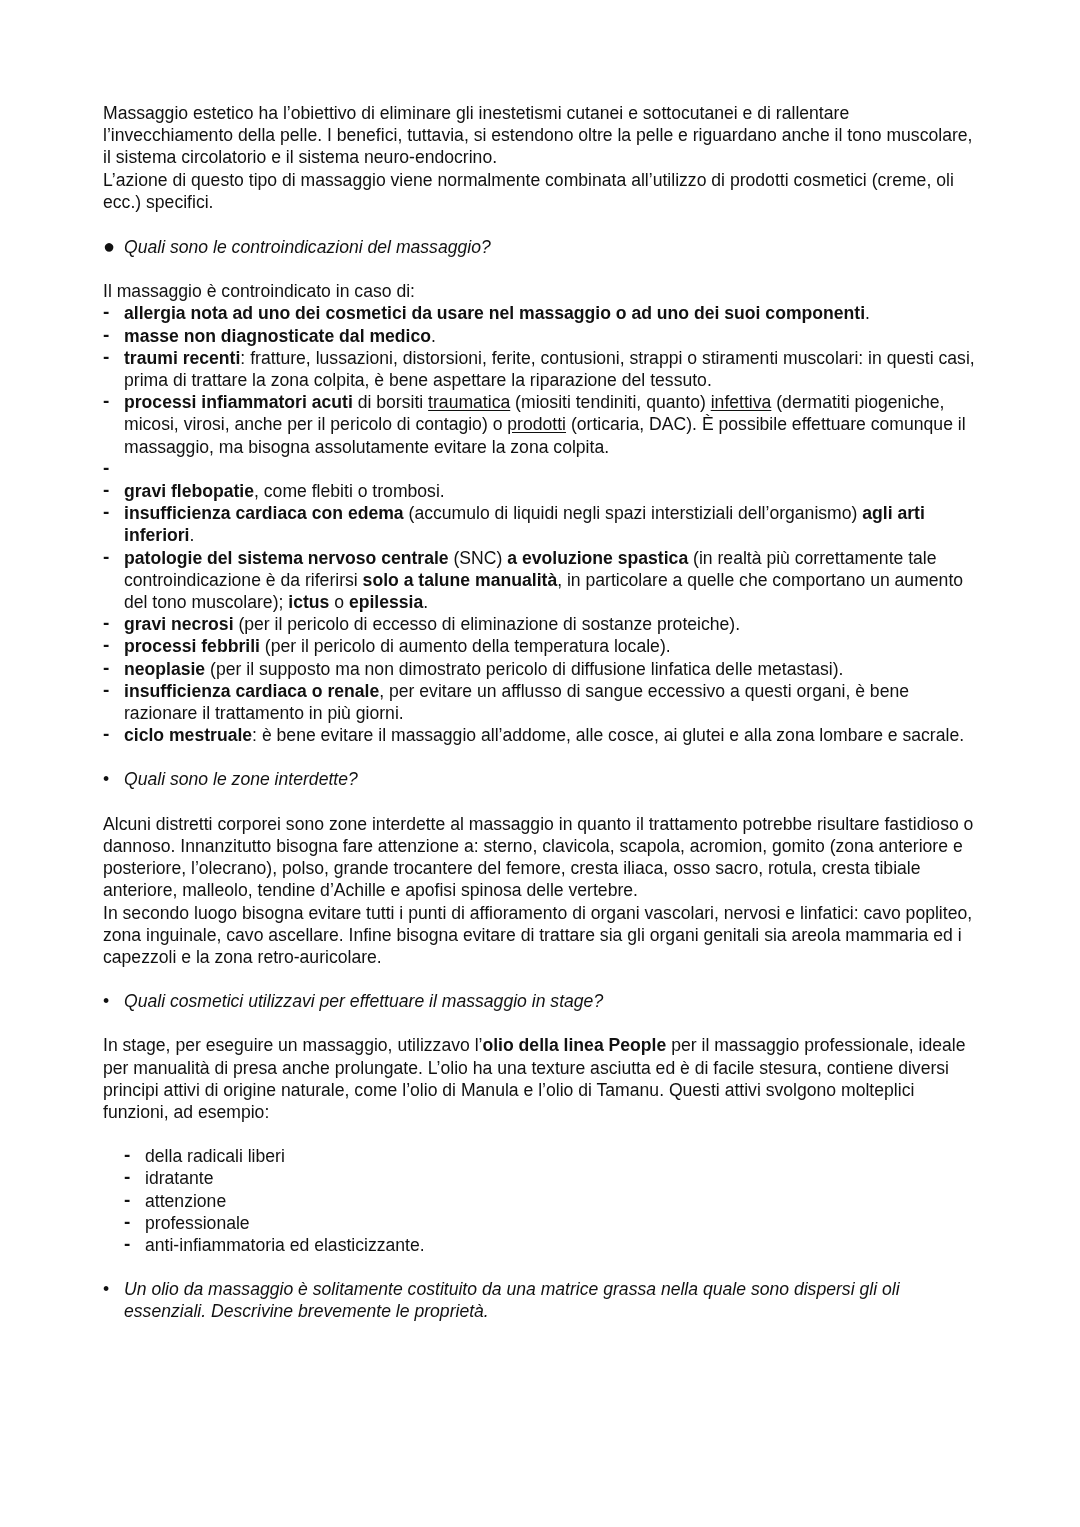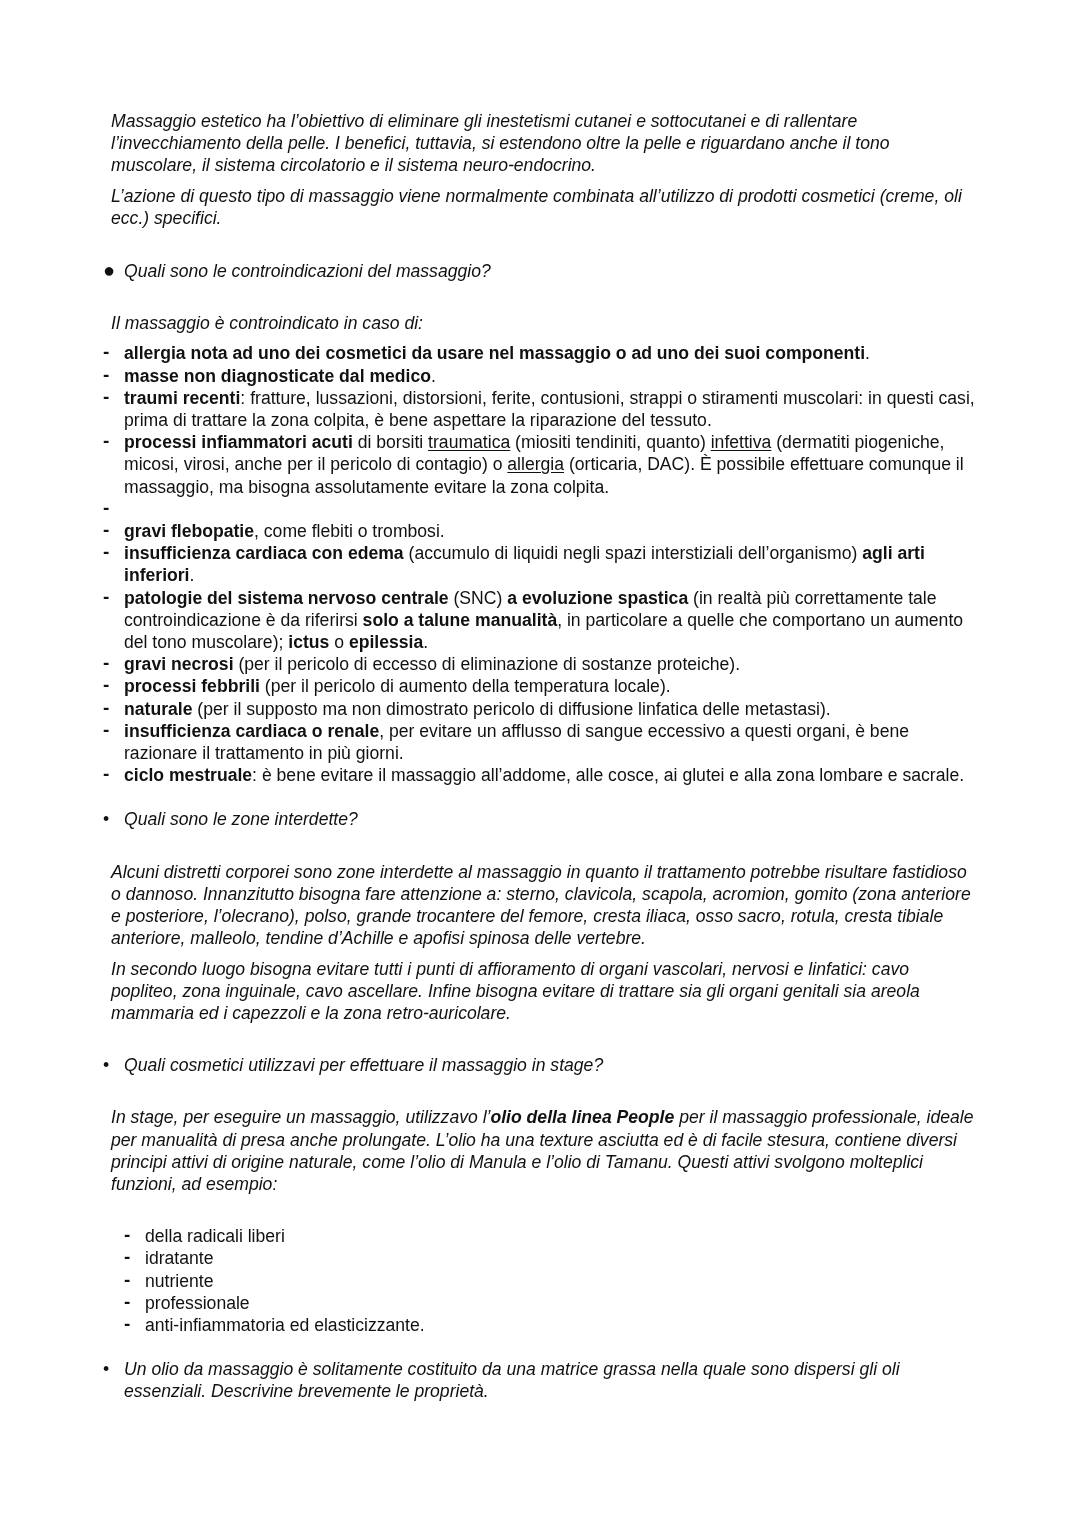--- a/index.html
+++ b/index.html
@@ -2,21 +2,21 @@
 <html><head>
 <meta charset="utf-8">
 <style>
   html, body { margin: 0; padding: 0; background: #ffffff; }
   body {
     width: 1080px; height: 1527px; position: relative; overflow: hidden;
     font-family: "Liberation Sans", sans-serif; color: #111111;
     font-size: 17.6px; line-height: 22.2px;
   }
   .page { position: absolute; left: 103px; top: 102px; width: 880px; }
-  p { margin: 8px; font-style: italic; }
+  p { margin: 0; }
   .gap { height: 22px; }
   .q { display: flex; align-items: baseline; font-style: italic; }
   .q .bul { width: 21px; flex: none; font-style: normal; }
   .q .bul.big { font-size: 20px; }
   ul.dash { list-style: none; margin: 0; padding: 0; }
   ul.dash li { display: flex; align-items: baseline; }
   ul.dash li .d { width: 21px; flex: none; font-weight: bold; font-size: 19px; position: relative; top: -1px; }
   ul.dash.indent { padding-left: 21px; }
   b { font-weight: bold; }
   u { text-decoration: underline; text-underline-offset: 2px; }
@@ -47,21 +47,21 @@
     <li>
         <span class="d">-</span>
         <span><b>masse non diagnosticate dal medico</b><span>.</span></span>
       </li>
     <li>
         <span class="d">-</span>
         <span><b>traumi recenti</b><span>: fratture, lussazioni, distorsioni, ferite, contusioni, strappi o stiramenti muscolari: in questi casi, prima di trattare la zona colpita, è bene aspettare la riparazione del tessuto.</span></span>
       </li>
     <li>
         <span class="d">-</span>
-        <span><b>processi infiammatori acuti</b><span> di borsiti </span><u>traumatica</u><span> (miositi tendiniti, quanto) </span><u>infettiva</u><span> (dermatiti piogeniche, micosi, virosi, anche per il pericolo di contagio) o </span><u>allergia</u><span> (orticaria, DAC). È possibile effettuare comunque il massaggio, ma bisogna assolutamente evitare la zona colpita.</span></span>
+        <span><b>processi infiammatori acuti</b><span> di borsiti </span><u>traumatica</u><span> (miositi tendiniti, quanto) </span><u>infettiva</u><span> (dermatiti piogeniche, micosi, virosi, anche per il pericolo di contagio) o </span><u>prodotti</u><span> (orticaria, DAC). È possibile effettuare comunque il massaggio, ma bisogna assolutamente evitare la zona colpita.</span></span>
       </li>
     <li>
         <span class="d">-</span>
       </li>
     <li>
         <span class="d">-</span>
         <span><b>gravi flebopatie</b><span>, come flebiti o trombosi.</span></span>
       </li>
     <li>
         <span class="d">-</span>
@@ -74,21 +74,21 @@
     <li>
         <span class="d">-</span>
         <span><b>gravi necrosi</b><span> (per il pericolo di eccesso di eliminazione di sostanze proteiche).</span></span>
       </li>
     <li>
         <span class="d">-</span>
         <span><b>processi febbrili</b><span> (per il pericolo di aumento della temperatura locale).</span></span>
       </li>
     <li>
         <span class="d">-</span>
-        <span><b>naturale</b><span> (per il supposto ma non dimostrato pericolo di diffusione linfatica delle metastasi).</span></span>
+        <span><b>neoplasie</b><span> (per il supposto ma non dimostrato pericolo di diffusione linfatica delle metastasi).</span></span>
       </li>
     <li>
         <span class="d">-</span>
         <span><b>insufficienza cardiaca o renale</b><span>, per evitare un afflusso di sangue eccessivo a questi organi, è bene razionare il trattamento in più giorni.</span></span>
       </li>
     <li>
         <span class="d">-</span>
         <span><b>ciclo mestruale</b><span>: è bene evitare il massaggio all’addome, alle cosce, ai glutei e alla zona lombare e sacrale.</span></span>
       </li>
   </ul>
@@ -122,21 +122,21 @@
     <li>
         <span class="d">-</span>
         <span>della radicali liberi</span>
       </li>
     <li>
         <span class="d">-</span>
         <span>idratante</span>
       </li>
     <li>
         <span class="d">-</span>
-        <span>nutriente</span>
+        <span>attenzione</span>
       </li>
     <li>
         <span class="d">-</span>
         <span>professionale</span>
       </li>
     <li>
         <span class="d">-</span>
         <span>anti-infiammatoria ed elasticizzante.</span>
       </li>
   </ul>

